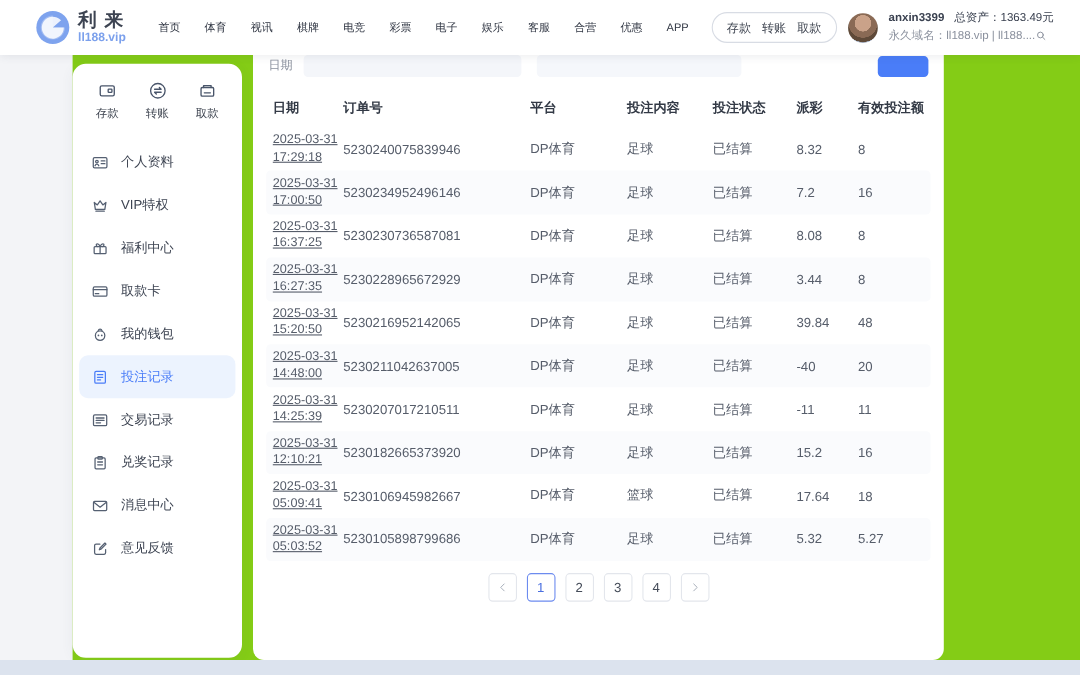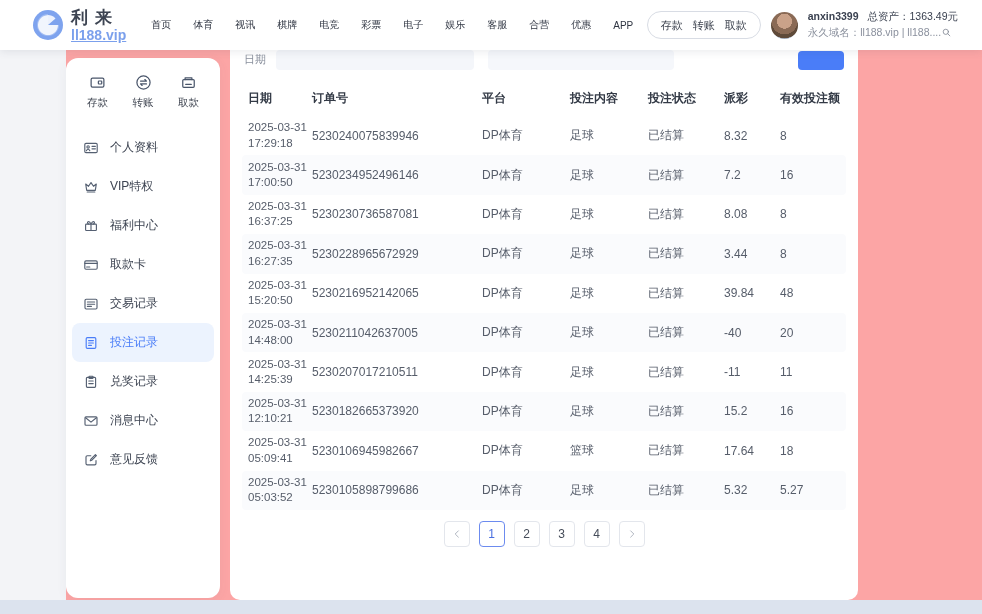--- a/index.html
+++ b/index.html
@@ -1,25 +1,25 @@
 <!DOCTYPE html>
 <html style="--accent: #4a7df8;"><head>
 <meta charset="utf-8">
 <style>
   html,body{margin:0;padding:0;background:#e8ebf1;}
-  .screen{position:relative;width:982px;height:614px;overflow:hidden;background:#fca5a5;
+  .screen{position:relative;width:982px;height:614px;overflow:hidden;background:#84cc16;
     font-family:"Liberation Sans","DejaVu Sans",sans-serif;-webkit-font-smoothing:antialiased;}
   
   .hdr{position:absolute;top:0;left:0;right:0;height:50px;background:#fff;z-index:20;
     display:flex;align-items:center;padding:0 24px 0 32px;box-sizing:border-box;
     box-shadow:0 2px 8px rgba(60,70,90,.10);}
   .logo{display:flex;align-items:center;gap:7px;margin-right:14px;cursor:pointer;}
   .logo svg{display:block;}
   .logo-t{font-size:17px;letter-spacing:7px;color:#3d4452;font-weight:700;line-height:1;}
-  .logo-d{font-size:14px;color:#7ba0ec;font-weight:700;margin-top:2px;line-height:1;text-decoration:underline;}
+  .logo-d{font-size:11px;color:#7ba0ec;font-weight:700;margin-top:2px;line-height:1;}
   .nav{display:flex;align-items:center;}
   .nav-item{font-size:10px;color:#2f3542;padding:0 11px;cursor:pointer;white-space:nowrap;}
   .hdr-right{margin-left:auto;display:flex;align-items:center;gap:10px;}
   .pill{display:flex;align-items:center;border:1px solid #d8dce4;border-radius:15px;height:26px;
     padding:0 13px;gap:10px;background:#fff;}
   .wa{font-size:11px;color:#3e4450;cursor:pointer;white-space:nowrap;}
   .avatar{width:27px;height:27px;border-radius:50%;flex:none;
     background:radial-gradient(circle at 50% 34%,#caa289 0 33%,#8a6a55 34% 58%,#5f4a39 59% 75%,#9aa4b5 76%);}
   .uinfo{font-size:10.5px;line-height:1.5;}
   .uinfo .l1{color:#3a4150;}
@@ -60,21 +60,21 @@
   .plus-btn .icn{width:16px;height:16px;}
   
   .tbl{margin-top:6px;}
   .thead,.trow{display:grid;grid-template-columns:64px 170px 88px 78px 76px 56px 1fr;
     align-items:center;padding:0 6px;}
   .thead{height:36px;font-size:12px;font-weight:700;color:#333a46;}
   .thead div{white-space:nowrap;}
   .trow{min-height:39.4px;font-size:12px;color:#565d6a;border-radius:4px;}
   .trow:nth-child(even){background:#fafbfd;}
   .trow div{white-space:nowrap;}
-  .date-cell .d{font-size:11.5px;line-height:1.35;color:#565d6a;}
+  .date-cell .d{font-size:11.5px;line-height:1.35;color:#565d6a;text-decoration:underline;}
   
   .pag{display:flex;justify-content:center;align-items:center;gap:9px;margin-top:11px;}
   .pbtn{min-width:26px;height:26px;border:1px solid #e3e6ec;border-radius:4px;background:#fff;
     display:flex;align-items:center;justify-content:center;font-size:12px;color:#454c59;
     cursor:pointer;box-sizing:border-box;}
   .pbtn.current{border-color:#6c8bef;color:#4a6fe0;}
   .pbtn .icn{width:12px;height:12px;color:#a3aab6;}
   .bottom-strip{position:absolute;left:0;right:0;bottom:0;height:14px;background:#dce3ee;z-index:6;}
   .left-gutter{position:absolute;left:0;top:50px;width:66px;bottom:0;background:#f3f4f7;z-index:1;}
 </style>
@@ -202,34 +202,44 @@
             <svg viewBox="0 0 16 16" fill="none" stroke="currentColor" stroke-width="1.15" stroke-linecap="round" stroke-linejoin="round">
               <rect x="1.8" y="3.9" width="12.4" height="8.4" rx="1.2"></rect>
               <path d="M1.8 6.3h12.4M3.6 10h3.2"></path>
             </svg>
           </span>
           <span>取款卡</span>
         </div>
         <div class="mi">
           <span class="icn">
             <svg viewBox="0 0 16 16" fill="none" stroke="currentColor" stroke-width="1.15" stroke-linecap="round" stroke-linejoin="round">
+              <path d="M6.2 4.8c.3-1 .9-1.7 1.8-1.7s1.5.7 1.8 1.7"></path>
+              <circle cx="8" cy="9.1" r="4.3"></circle>
+              <path d="M6.5 8.9h.01M9.5 8.9h.01" stroke-width="1.6"></path>
+            </svg>
+          </span>
+          <span>我的钱包</span>
+        </div>
+        <div class="mi active">
+          <span class="icn">
+            <svg viewBox="0 0 16 16" fill="none" stroke="currentColor" stroke-width="1.15" stroke-linecap="round" stroke-linejoin="round">
+              <rect x="3.2" y="2.6" width="9.6" height="10.8" rx="1.2"></rect>
+              <path d="M5.6 5.6h4.8M5.6 8h4.8M5.6 10.4h2.8"></path>
+            </svg>
+          </span>
+          <span>投注记录</span>
+        </div>
+        <div class="mi">
+          <span class="icn">
+            <svg viewBox="0 0 16 16" fill="none" stroke="currentColor" stroke-width="1.15" stroke-linecap="round" stroke-linejoin="round">
               <rect x="2" y="3.2" width="12" height="9.8" rx="1.2"></rect>
               <path d="M4.4 6h7.2M4.4 8.2h7.2M4.4 10.4h4"></path>
             </svg>
           </span>
           <span>交易记录</span>
-        </div>
-        <div class="mi active">
-          <span class="icn">
-            <svg viewBox="0 0 16 16" fill="none" stroke="currentColor" stroke-width="1.15" stroke-linecap="round" stroke-linejoin="round">
-              <rect x="3.2" y="2.6" width="9.6" height="10.8" rx="1.2"></rect>
-              <path d="M5.6 5.6h4.8M5.6 8h4.8M5.6 10.4h2.8"></path>
-            </svg>
-          </span>
-          <span>投注记录</span>
         </div>
         <div class="mi">
           <span class="icn">
             <svg viewBox="0 0 16 16" fill="none" stroke="currentColor" stroke-width="1.15" stroke-linecap="round" stroke-linejoin="round">
               <rect x="3.4" y="3.3" width="9.2" height="10" rx="1"></rect>
               <rect x="6" y="2.2" width="4" height="2.2" rx=".6"></rect>
               <path d="M5.8 7h4.4M5.8 9.6h4.4"></path>
             </svg>
           </span>
           <span>兑奖记录</span>

